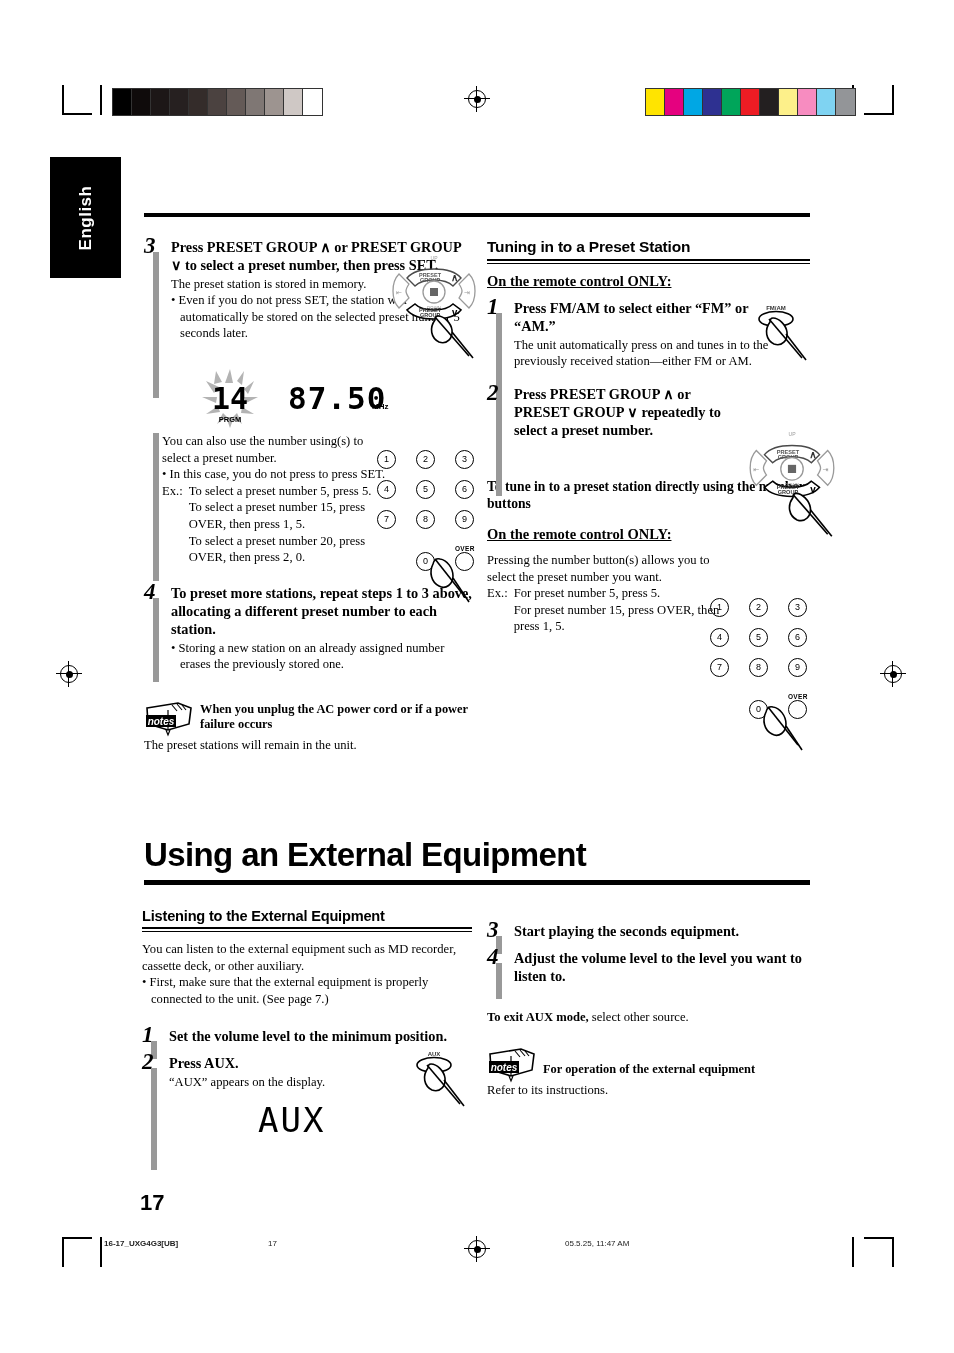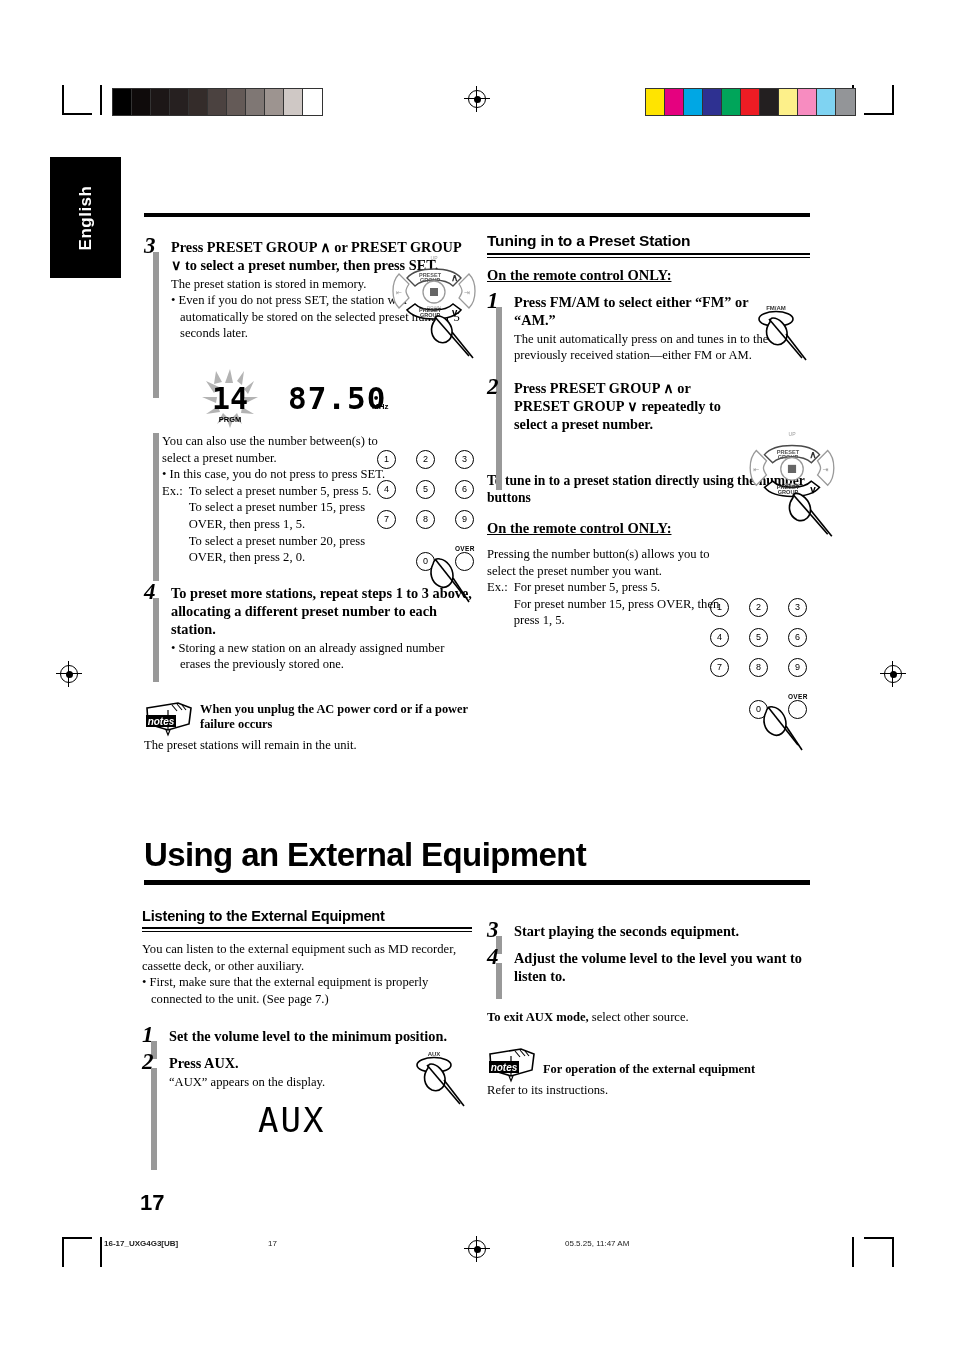--- a/index.html
+++ b/index.html
@@ -37,21 +37,21 @@
     transform: translate(-50%,-50%) rotate(-90deg);
     color:#fff; font-family:"Liberation Sans", sans-serif;
     font-weight:700; font-size:17px; letter-spacing:.5px;
     white-space:nowrap;
   }
 
   
   .rule-top { position:absolute; left:144px; top:213px; width:666px; height:4px; background:#000; }
 
   .col-left  { position:absolute; left:144px; top:238px; width:328px; }
-  .col-right { position:absolute; left:487px; top:232px; width:323px; }
+  .col-right { position:absolute; left:487px; top:238px; width:323px; }
 
   
   .step { position:relative; padding-left:27px; margin-bottom:9px; }
   .step .num {
     position:absolute; left:0; top:-4px;
     font-family:"Liberation Serif", serif; font-weight:700; font-style:italic;
     font-size:23px; line-height:1;
   }
   .step .bar {
     position:absolute; left:9px; top:16px; bottom:2px; width:6px; background:#999;
@@ -229,21 +229,21 @@
       </g>
       <text x="38" y="42" text-anchor="middle" font-family="DejaVu Sans Mono, monospace" font-size="30" font-weight="bold" fill="#000" id="presetNum">14</text>
       <text x="38" y="55" text-anchor="middle" font-family="Liberation Sans, sans-serif" font-size="7.5" font-weight="bold" fill="#000" id="prgmInd">PRGM</text>
       <text x="96" y="42" font-family="DejaVu Sans Mono, monospace" font-size="31" font-weight="bold" fill="#000" letter-spacing="1" id="freqVal">87.50</text>
       <text x="180" y="42" font-family="Liberation Sans, sans-serif" font-size="8" font-weight="bold" fill="#000" id="freqUnit">MHz</text>
     </svg>
   </div>
 
   <div style="position:relative;padding-left:18px;width:245px;">
     <div class="bar" style="position:absolute;left:9px;top:0;height:148px;width:6px;background:#999;"></div>
-    <div class="plain">You can also use the number between(s) to select a preset number.</div>
+    <div class="plain">You can also use the number using(s) to select a preset number.</div>
     <div class="plain bullet">In this case, you do not press to press SET.</div>
     <div style="display:flex;">
       <div class="plain" style="white-space:nowrap;padding-right:6px;">Ex.:</div>
       <div>
         <div class="plain">To select a preset number 5, press 5.</div>
         <div class="plain">To select a preset number 15, press OVER, then press 1, 5.</div>
         <div class="plain">To select a preset number 20, press OVER, then press 2, 0.</div>
       </div>
     </div>
   </div>

